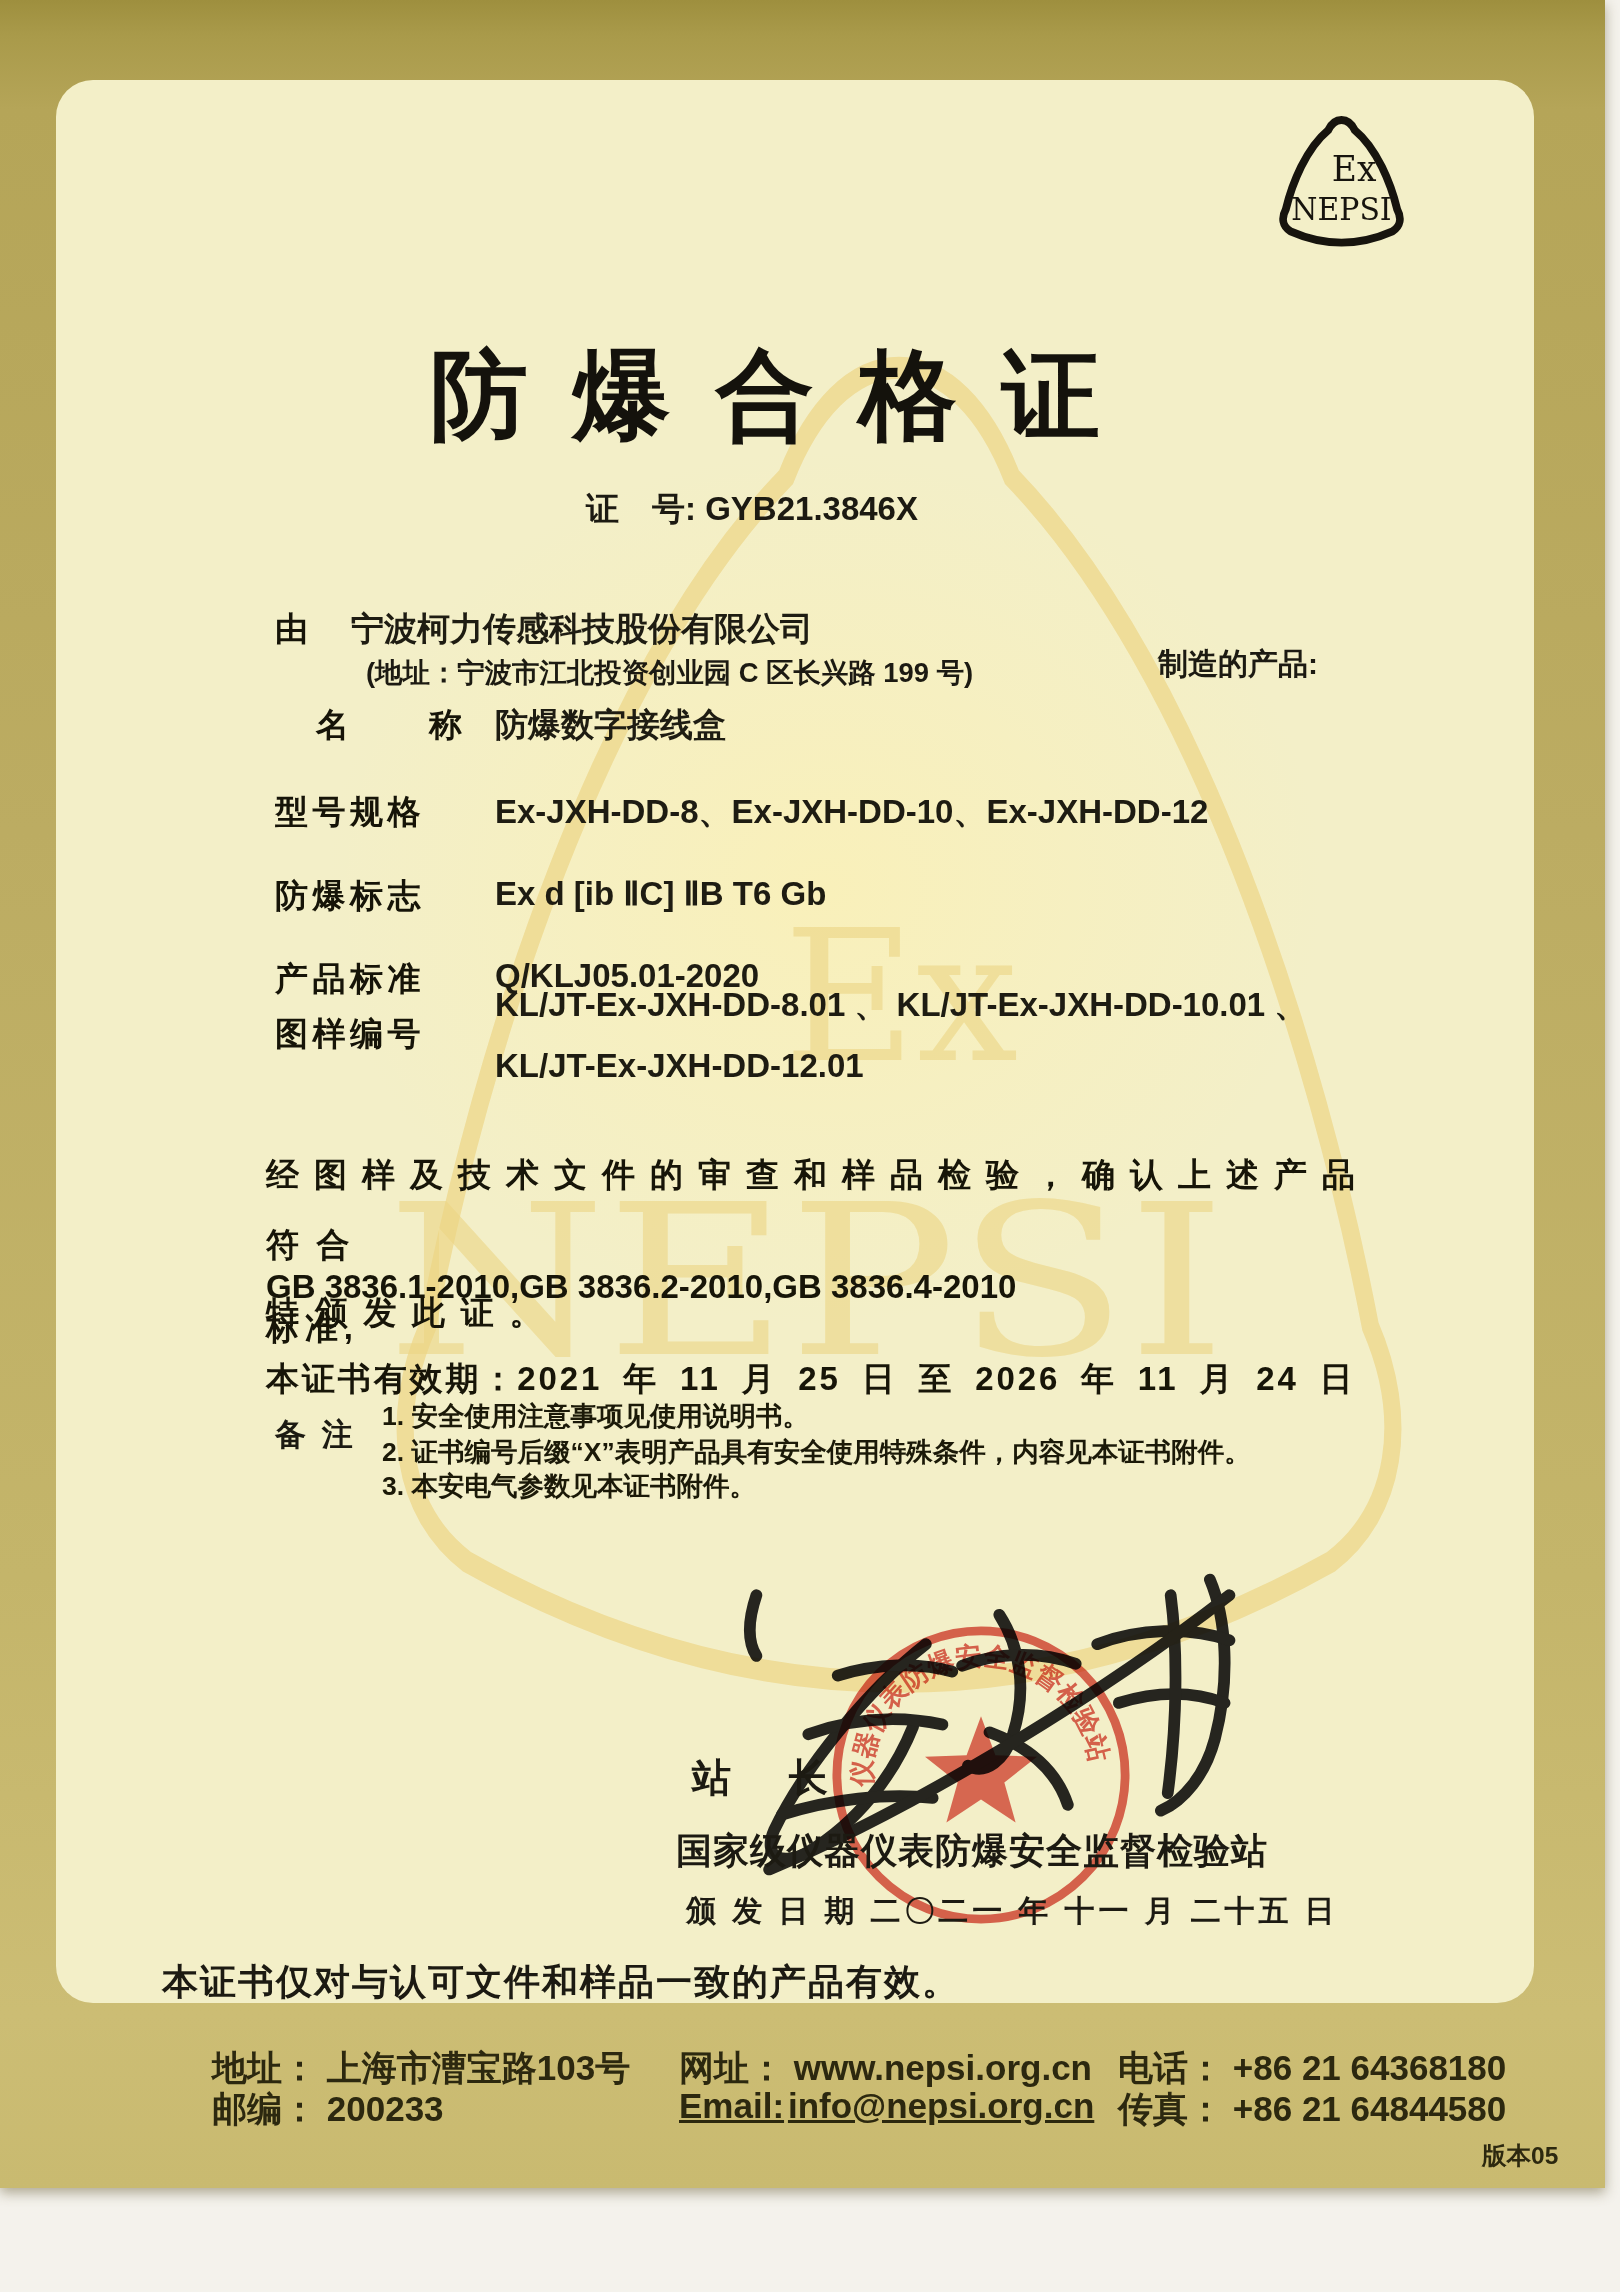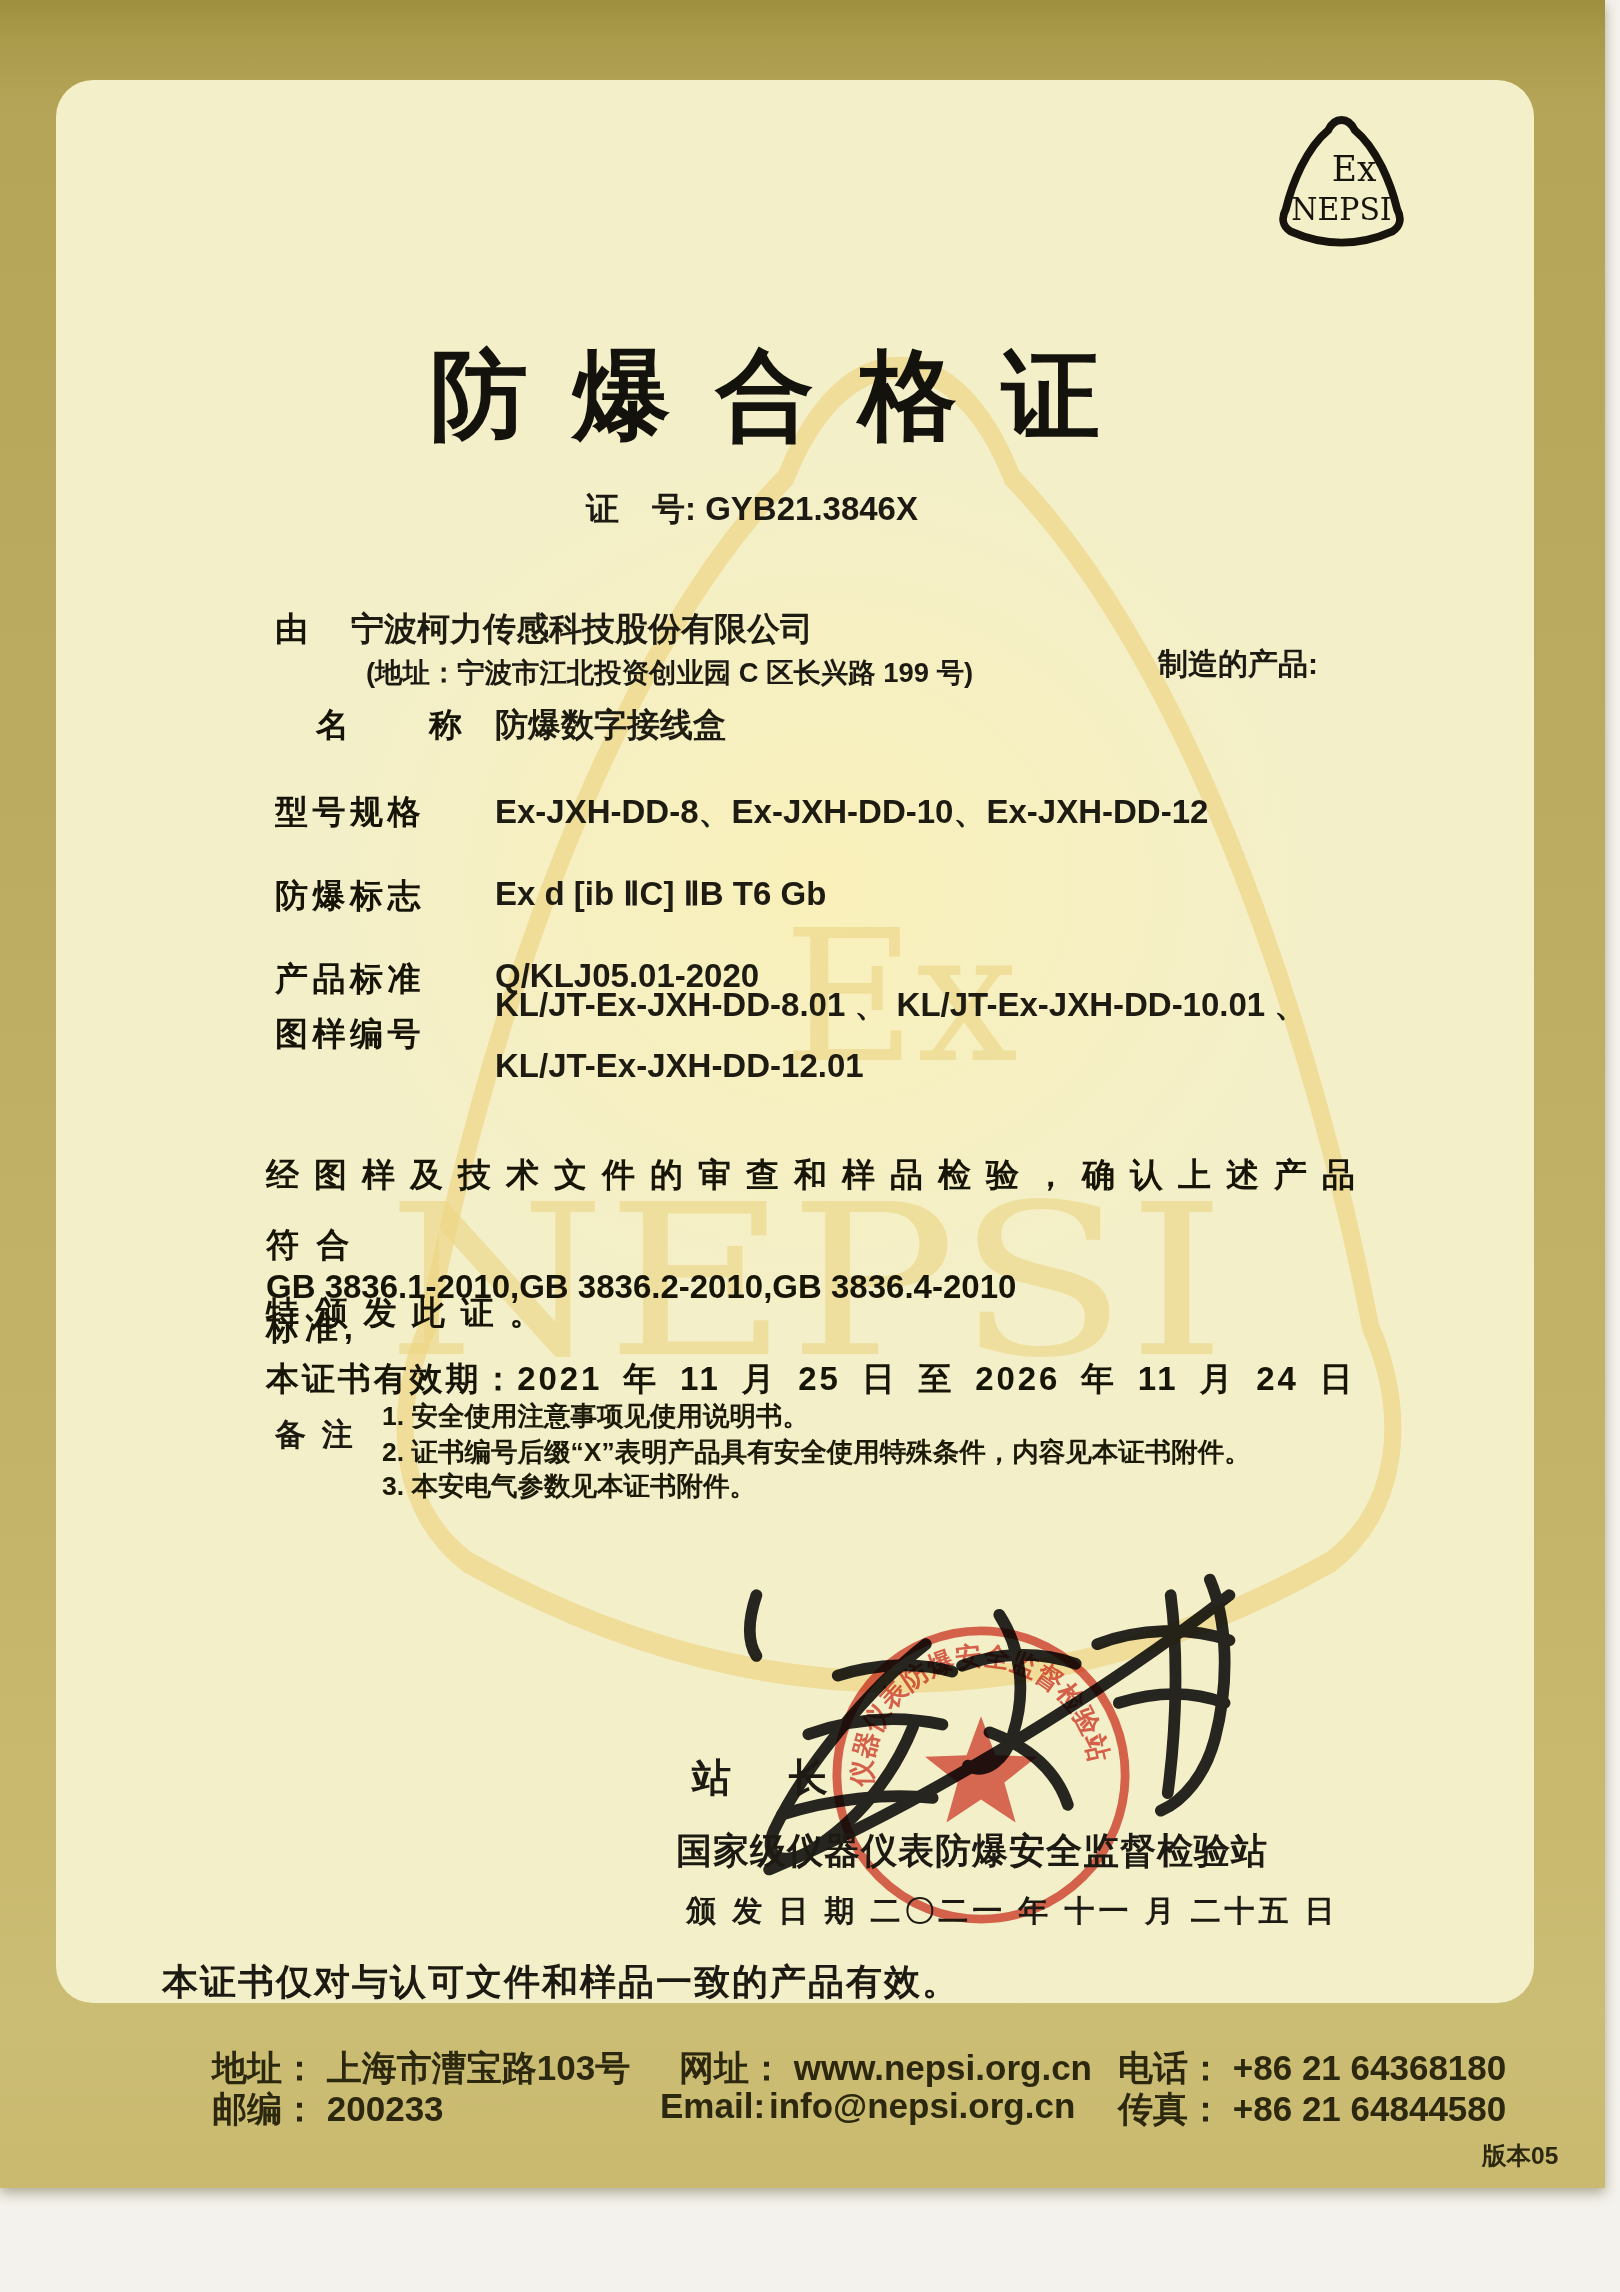--- a/index.html
+++ b/index.html
@@ -148,21 +148,21 @@
   <div class="abs footer-line" style="left:188px;top:2045px;">
     <span class="lbl b">地址：</span><span>上海市漕宝路103号</span>
   </div>
   <div class="abs footer-line" style="left:188px;top:2086px;">
     <span class="lbl b">邮编：</span><span>200233</span>
   </div>
 
   <div class="abs footer-line" style="left:655px;top:2045px;">
     <span class="lbl b">网址：</span><span>www.nepsi.org.cn</span>
   </div>
-  <div class="abs footer-line" style="left:636px;top:2086px;">
+  <div class="abs footer-line" style="left:655px;top:2086px;text-decoration:underline;">
     <span class="lbl b" style="margin-right:3.9px;">Email:</span><span>info@nepsi.org.cn</span>
   </div>
 
   <div class="abs footer-line" style="left:1094px;top:2045px;">
     <span class="lbl b">电话：</span><span>+86 21 64368180</span>
   </div>
   <div class="abs footer-line" style="left:1094px;top:2086px;">
     <span class="lbl b">传真：</span><span>+86 21 64844580</span>
   </div>
 

